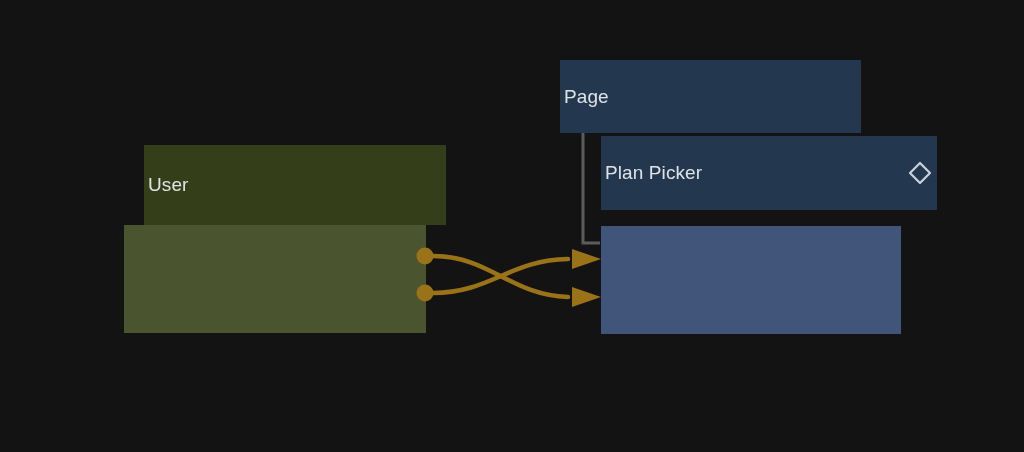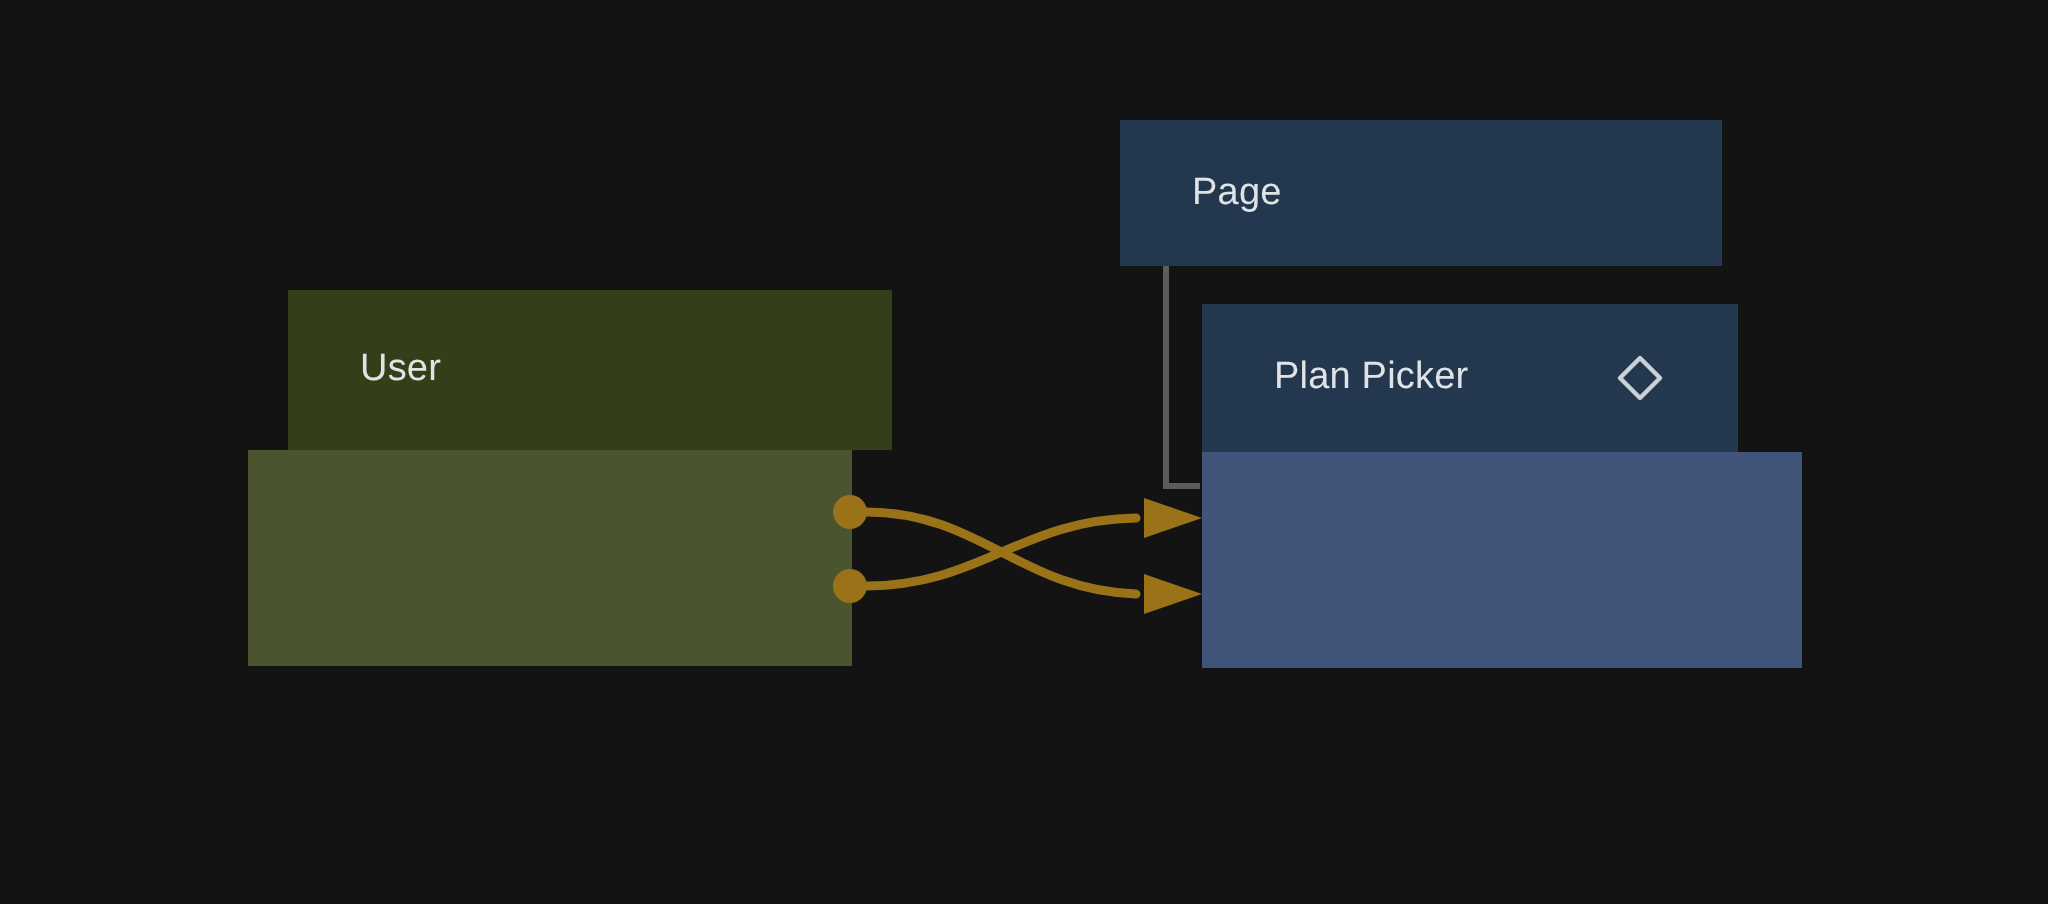--- a/index.html
+++ b/index.html
@@ -22,21 +22,21 @@
     position: absolute;
     box-sizing: border-box;
   }
   .node-header {
     display: flex;
     align-items: center;
     justify-content: space-between;
     box-sizing: border-box;
     width: 100%;
     height: 100%;
-    padding: 0 36px;
+    padding: 0 4px;
   }
   .node-title {
     font-size: 19px;
     letter-spacing: 0.1px;
     color: #dfe3e6;
     white-space: nowrap;
   }
   .node-body {
     box-sizing: border-box;
     width: 100%;
@@ -103,21 +103,21 @@
       
     </div>
   </div>
 
   <div class="node blue-header" style="left:560px; top:60px; width:301px; height:73px;">
     <div class="node-header">
       <span class="node-title">Page</span>
     </div>
   </div>
 
-  <div class="node blue-header" style="left:601px; top:152px; width:268px; height:74px;">
+  <div class="node blue-header" style="left:601px; top:136px; width:336px; height:74px;">
     <div class="node-header">
       <span class="node-title">Plan Picker</span>
       <span>
         <svg class="diamond-icon" viewBox="0 0 26 26" aria-hidden="true">
           <polygon points="13,3 23,13 13,23 3,13" fill="none" stroke="#c9d2da" stroke-width="2.2" stroke-linejoin="round"></polygon>
         </svg>
       </span>
     </div>
   </div>
   <div class="node blue-body" style="left:601px; top:226px; width:300px; height:108px;">

